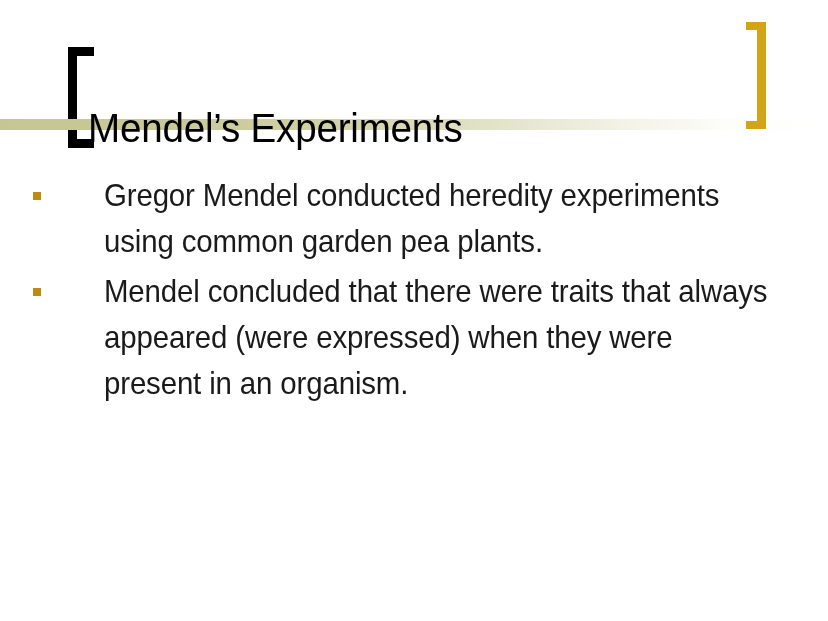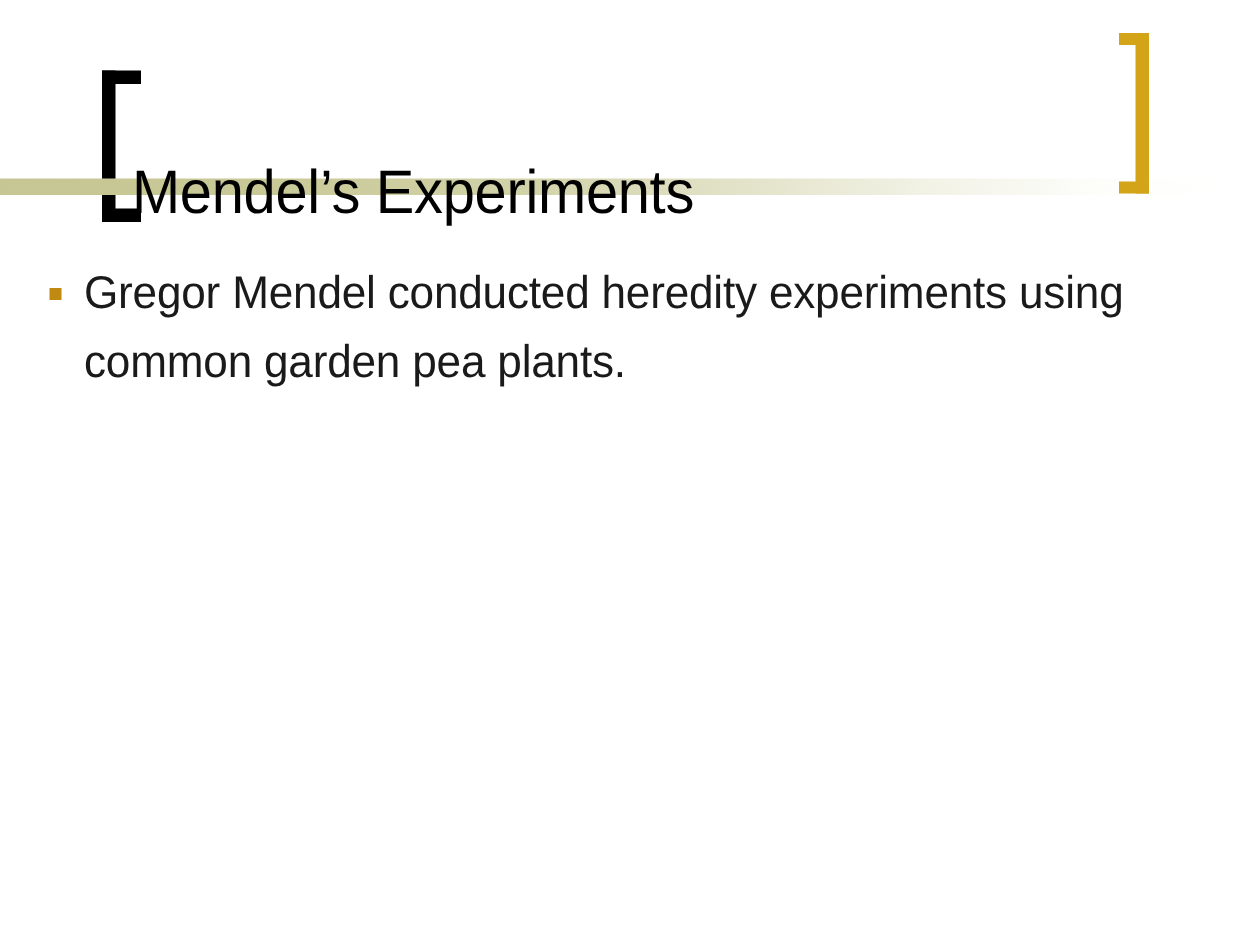--- a/index.html
+++ b/index.html
@@ -96,21 +96,21 @@
   }
 
   .bullet-list {
     list-style: none;
     margin: 0;
     padding: 0;
   }
 
   .bullet-item {
     position: relative;
-    padding-left: 56px;
+    padding-left: 104px;
     padding-right: 34px;
     margin-bottom: 4px;
     font-size: 30.5px;
     line-height: 46px;
     color: #1a1a1a;
     letter-spacing: -0.15px;
   }
 
   .bullet-marker {
     position: absolute;
@@ -145,17 +145,21 @@
 
   <div class="body-zone">
     <ul class="bullet-list">
 
       <li class="bullet-item">
         <span class="bullet-marker"></span>
         <span class="bullet-text">Gregor Mendel conducted heredity experiments using common garden pea plants.</span>
       </li>
 
 
+      <li class="bullet-item">
+        <span class="bullet-marker"></span>
+        <span class="bullet-text">Mendel concluded that there were traits that always appeared (were expressed) when they were present in an organism.</span>
+      </li>
 
     </ul>
   </div>
 
 </div>
 
 </body></html>

